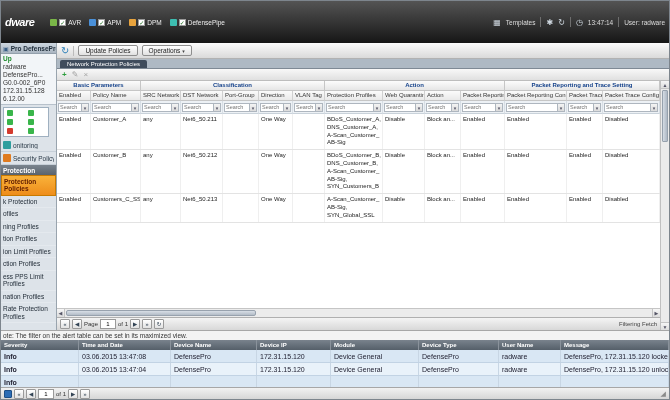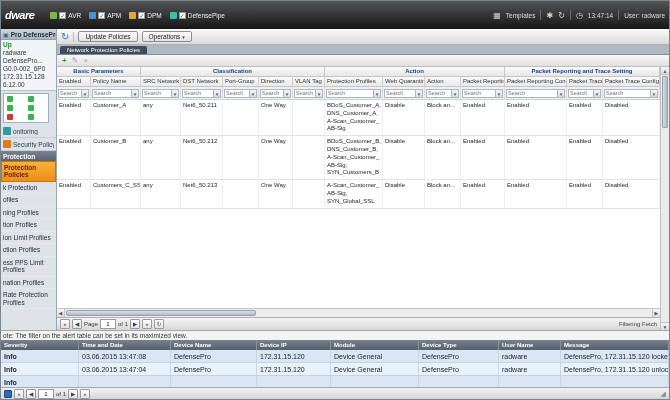--- a/index.html
+++ b/index.html
@@ -1,21 +1,21 @@
 <!DOCTYPE html>
 <html><head>
 <meta charset="utf-8">
 <style>
   *{box-sizing:border-box;margin:0;padding:0}
   html,body{width:670px;height:400px;overflow:hidden}
   body{font-family:"Liberation Sans","DejaVu Sans",sans-serif;font-size:7px;color:#222;background:#cfd4d9}
   .app{width:670px;height:400px;display:flex;flex-direction:column;background:#e8eaec;border:1px solid #7d858d}
 
   
-  .topbar{flex:0 0 17px;background:linear-gradient(#545454,#161616);display:flex;align-items:center;color:#fff;padding:8px 4px;gap:6px}
+  .topbar{flex:0 0 17px;background:linear-gradient(#545454,#161616);display:flex;align-items:center;color:#fff;padding:15px 4px;gap:6px}
   .logo{font-weight:bold;font-size:11px;letter-spacing:-.5px;font-style:italic}
   .modules{display:flex;gap:8px;margin-left:10px;align-items:center}
   .module{display:flex;align-items:center;gap:2px;cursor:default}
   .mico{width:7px;height:7px;border-radius:1px;display:inline-block}
   .mico.m0{background:#7ab648}.mico.m1{background:#4a90d9}.mico.m2{background:#e8a33d}.mico.m3{background:#3dbdb0}
   .cb{width:7px;height:7px;background:#fff;border:1px solid #9a9a9a;font-size:6px;line-height:6px;color:#1c6e1c;text-align:center;display:inline-block}
   .mlabel{font-size:6.5px;color:#eee}
   .top-right{margin-left:auto;display:flex;align-items:center;gap:5px;font-size:6.5px;color:#ddd}
   .tico{font-size:8px;color:#cfd8e0}
   .vsep{width:1px;height:10px;background:#6e6e6e}

